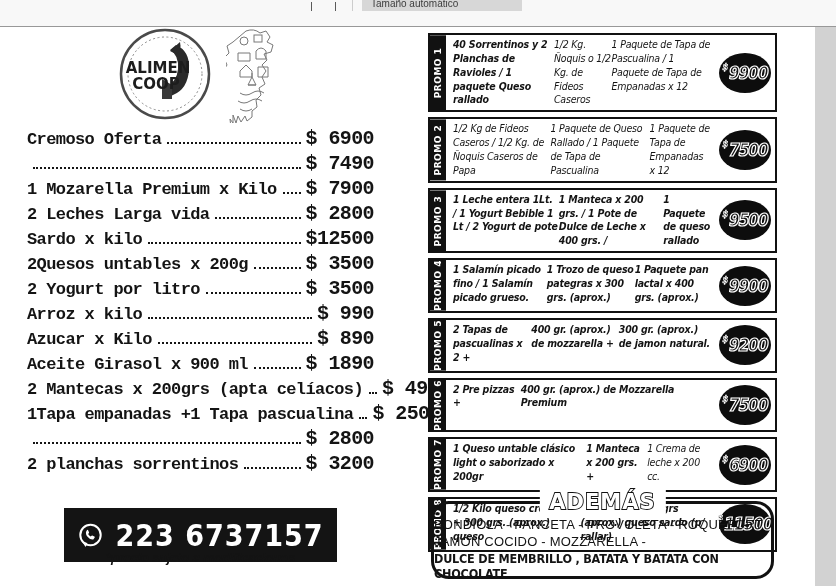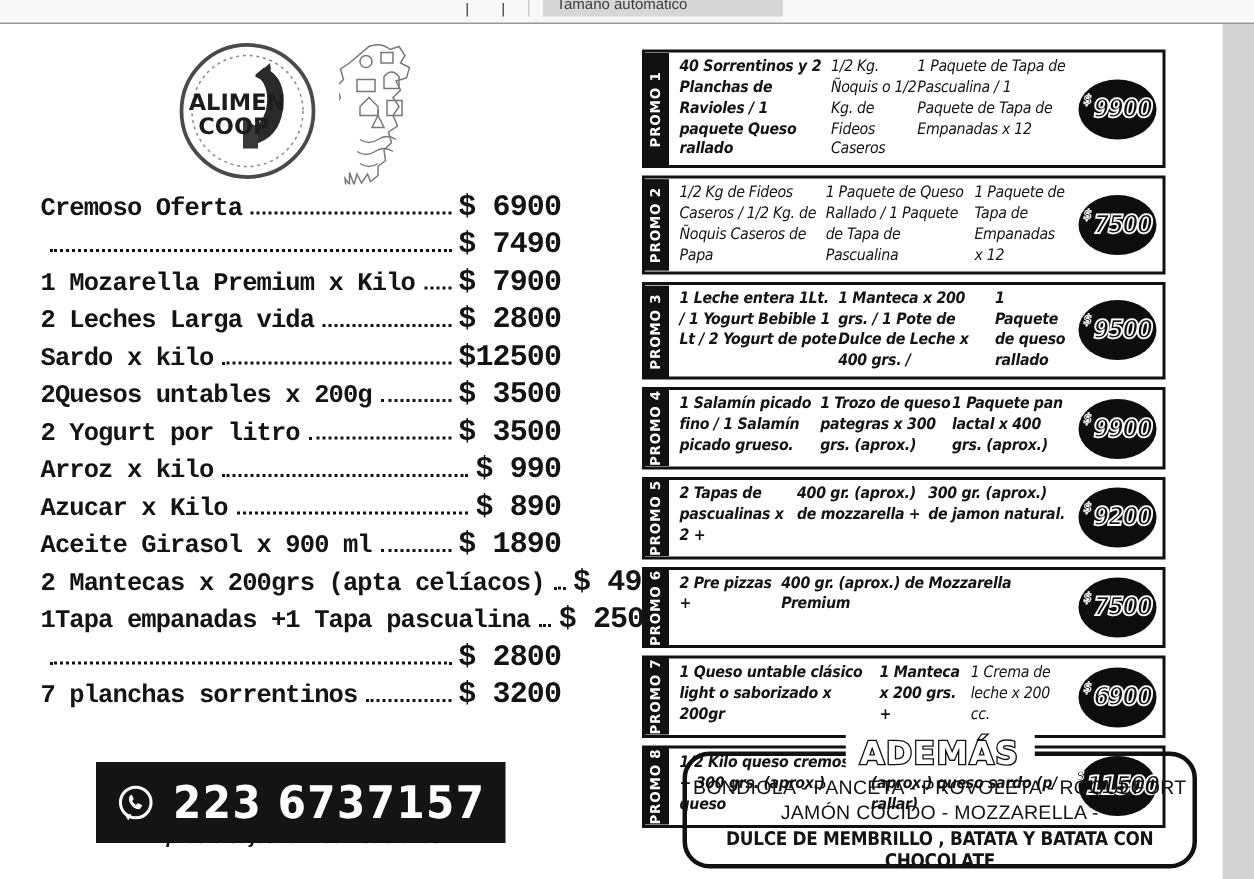--- a/index.html
+++ b/index.html
@@ -2,21 +2,21 @@
 <html><head>
 <meta charset="utf-8">
 <style>
   * { box-sizing: border-box; }
   html,body { margin:0; padding:0; }
   body {
     width:836px; height:586px; position:relative; overflow:hidden;
     background:#ffffff; font-family:"Liberation Sans", sans-serif; color:#141414;
   }
   
-  .toolbar { position:absolute; top:0; left:0; width:836px; height:16px;
+  .toolbar { position:absolute; top:0; left:0; width:836px; height:27px;
     background:#f8f8f8; border-bottom:1px solid #989898; z-index:5;padding-left:44px; }
   .tb-btn-stub { position:absolute; top:2px; width:1px; height:9px; background:#5a5a5a; }
   .tb-sep { position:absolute; top:0; width:1px; height:11px; background:#cdcdcd; }
   .zoom-select { position:absolute; left:362px; top:0; width:160px; height:11px;
     background:#d7d7d7; overflow:hidden; cursor:default; }
   .zoom-select span { display:block; margin-top:-2px; padding-left:9px;
     font-size:10px; color:#3d3d3d; white-space:nowrap; }
   
   .page { position:absolute; top:13px; left:0; width:815px; height:573px; background:#fff; }
   .side-bg { position:absolute; top:13px; right:0; width:21px; height:573px; background:#d2d2d2; }
@@ -54,21 +54,21 @@
     font-family:"DejaVu Sans", sans-serif; font-stretch:condensed; font-style:italic; font-weight:bold; }
   .price-circle .cur { font-size:9px; color:#fff; align-self:flex-start; margin:9px 1px 0 0; }
   .price-circle .num { font-size:17px; letter-spacing:-1px; color:#fff; }
   @supports (-webkit-text-stroke: 1px white) {
     .price-circle .num { color:#141414; -webkit-text-stroke:1.2px #ffffff; }
     .price-circle .cur { color:#141414; -webkit-text-stroke:0.7px #ffffff; }
     .ademas-title { color:#ffffff !important; -webkit-text-stroke:1.8px #111; paint-order:stroke fill; }
   }
   
   .ademas { position:absolute; left:431px; top:488px; width:343px; height:78px;
-    border:3px solid #111; border-radius:18px; text-align:center;margin-left:24px; }
+    border:3px solid #111; border-radius:18px; text-align:left; }
   .ademas-title { position:absolute; top:-14px; left:50%; transform:translateX(-50%);
     background:#fff; padding:0 10px; font-size:21px; font-weight:bold; letter-spacing:1px;
     color:#111; font-family:"DejaVu Sans", sans-serif; white-space:nowrap; }
   .ademas-lines { margin-top:13px; display:flex; flex-direction:column; gap:2px; }
   .ademas-line { font-size:13px; letter-spacing:0.2px; }
   .ademas-line.bold { font-weight:bold; font-size:12.5px; letter-spacing:-0.2px;
     font-family:"DejaVu Sans", sans-serif; font-stretch:condensed; }
 </style>
 </head>
 <body>
@@ -181,21 +181,21 @@
     <span class="item-price">$ 2500</span>
   </div>
 
   <div class="price-row">
     <span class="leader"></span>
     <span class="item-price">$ 2800</span>
   </div>
 
 
   <div class="price-row">
-    <span class="item-name">7 planchas sorrentinos</span>
+    <span class="item-name">2 planchas sorrentinos</span>
     <span class="leader"></span>
     <span class="item-price">$ 3200</span>
   </div>
 </div>
 
   <div class="phone-bar">
     <svg width="27" height="27" viewBox="0 0 27 27">
       <circle cx="13.5" cy="13" r="10.2" fill="none" stroke="#ffffff" stroke-width="2"></circle>
       <path d="M5.5 20 l3 5 2-4z" fill="#ffffff"></path>
       <path d="M9.2 9.4 q-1 2.6 1.6 5.6 q2.6 3 5.5 2.4 l1.4 -2 q0.3 -0.6 -0.4 -0.9 l-2 -0.9 q-0.6 -0.2 -1 0.3 l-0.6 0.7 q-1.6 -0.7 -2.6 -2.6 l0.7 -0.7 q0.5 -0.5 0.2 -1.1 l-0.9 -1.9 q-0.3 -0.7 -1 -0.3z" fill="#ffffff"></path>

